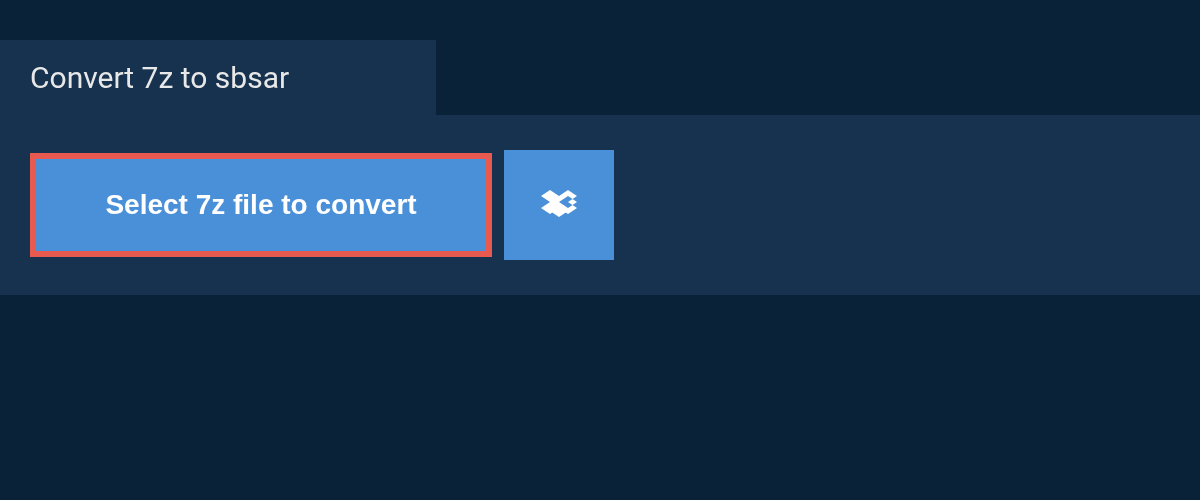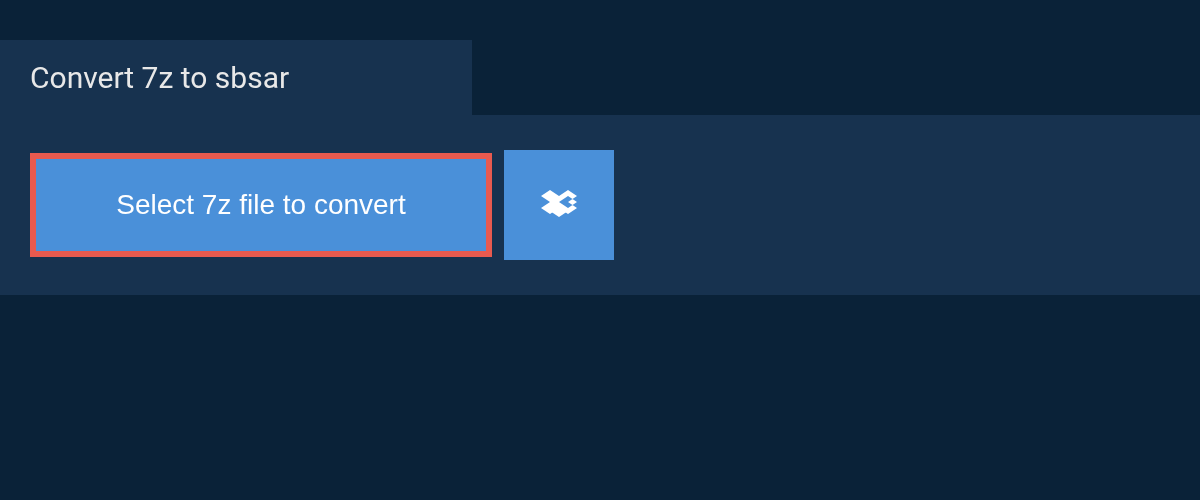--- a/index.html
+++ b/index.html
@@ -20,39 +20,39 @@
     }
     .tab-container {
       display: flex;
     }
     .tab {
       background: #17324f;
       padding: 20px 30px;
       color: #e8e8e8;
       font-size: 30px;
       font-weight: 400;
-      width: 472px;
+      width: 436px;
     }
     .panel {
       background: #17324f;
       padding: 30px;
       height: 180px;
       display: flex;
       align-items: center;
       gap: 12px;
     }
     .select-button-wrapper {
       border: 6px solid #e85a4f;
       display: inline-block;
     }
     .select-button {
       background: #4a90d9;
       color: #ffffff;
       font-size: 28px;
-      font-weight: 400;
+      font-weight: 700;
       border: none;
       padding: 30px 50px;
       cursor: pointer;
       display: block;
       width: 450px;
       text-align: center;
     }
     .dropbox-button {
       background: #4a90d9;
       border: none;

